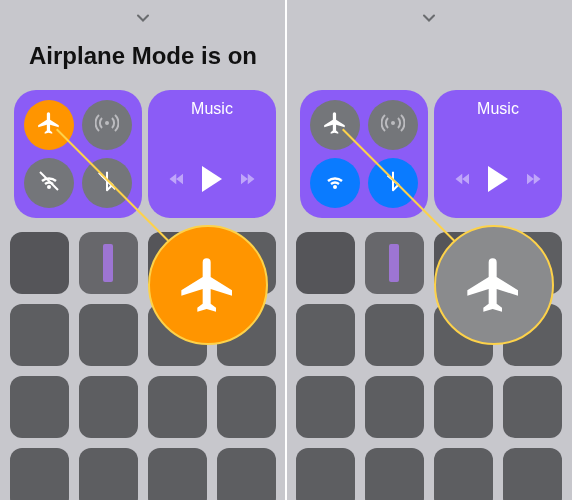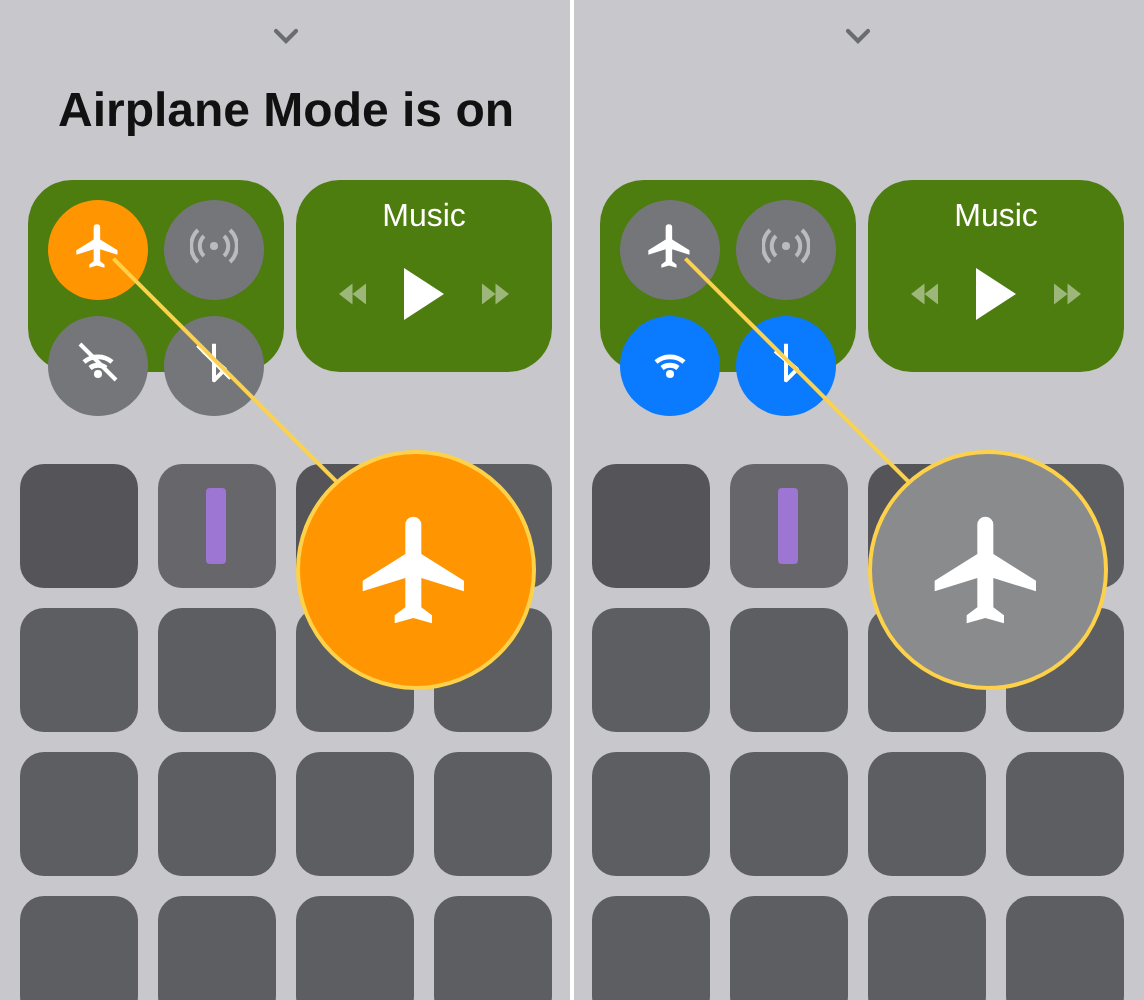--- a/index.html
+++ b/index.html
@@ -58,23 +58,23 @@
     transform: translateX(-50%);
     color: #6a6c6f;
     cursor: pointer;
   }
   .collapse-caret svg { display:block; }
 
   
   .group-tile {
     position: absolute;
     width: 128px;
-    height: 96px;
+    height: 128px;
     border-radius: 22px;
-    background: #4d7c0f;
+    background: #8b5cf6;
   }
   .conn-group { left: 14px;  top: 90px; }
   .music-group { left: 148px; top: 90px; }
 
   .toggle-grid {
     position: absolute;
     inset: 10px;
     display: grid;
     grid-template-columns: 1fr 1fr;
     grid-template-rows: 1fr 1fr;

